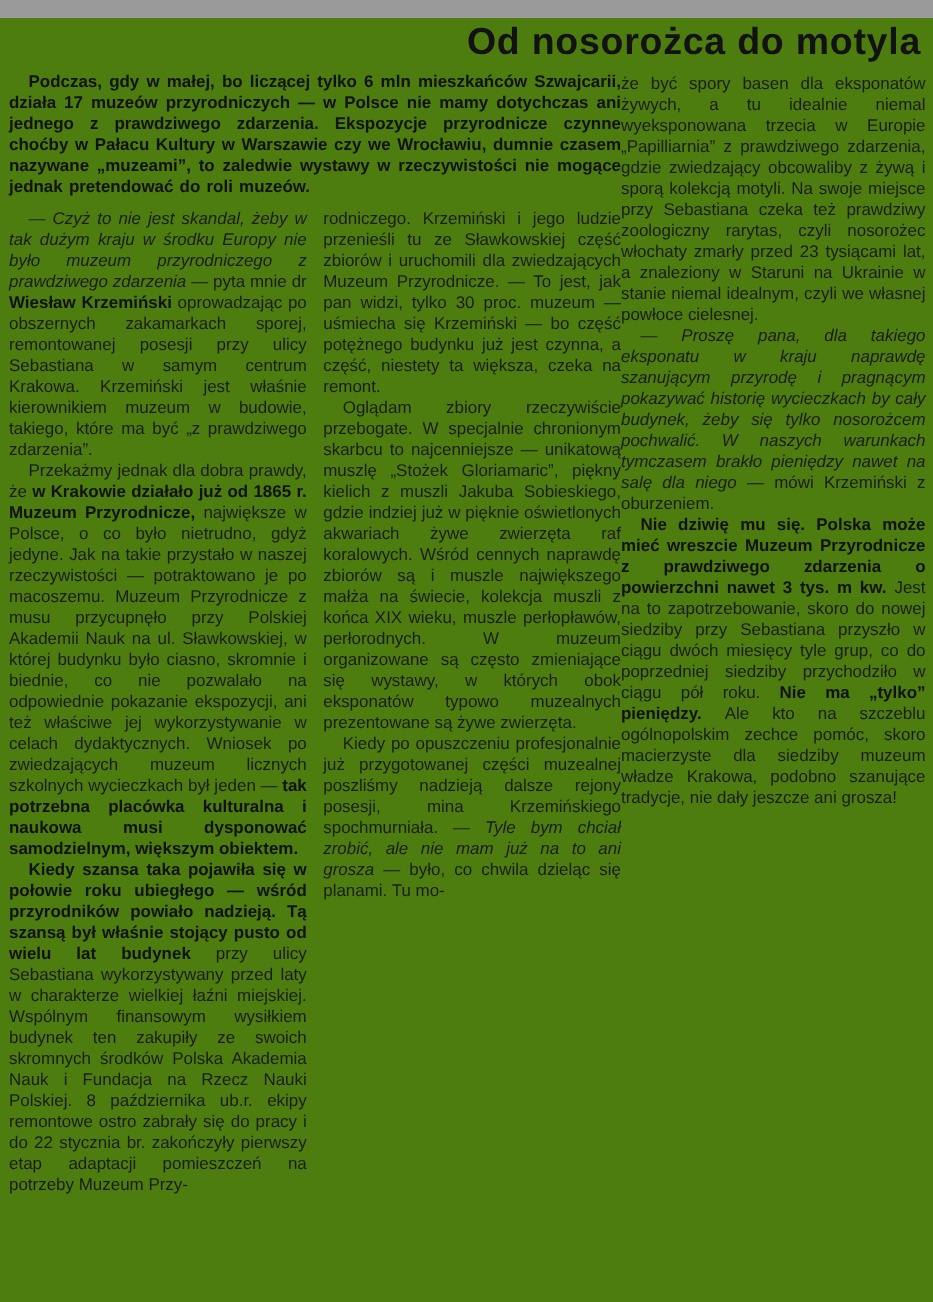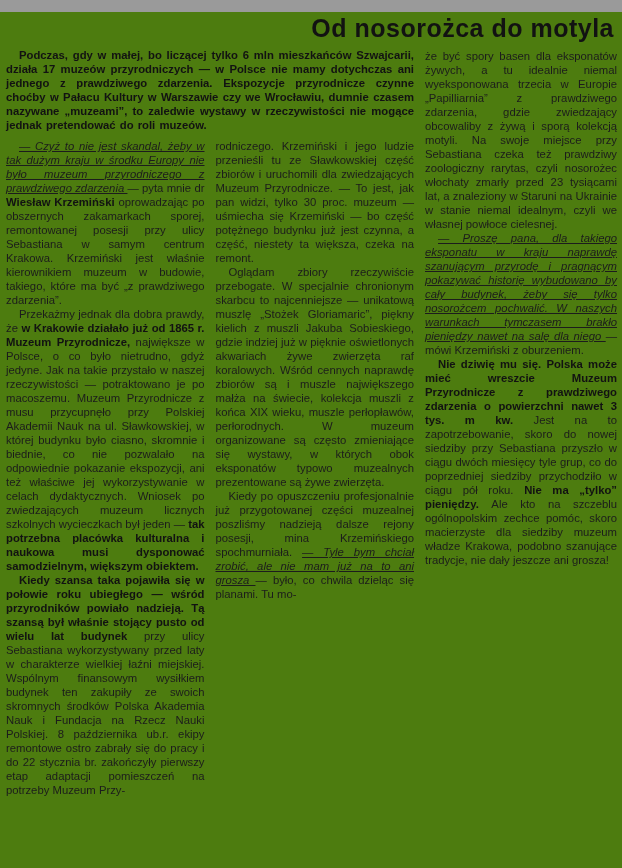--- a/index.html
+++ b/index.html
@@ -24,42 +24,42 @@
   .headline{
     text-align:center;
     font:700 44px/44px "DejaVu Serif", serif;
     letter-spacing:4px;
     word-spacing:26px;
     margin:-1px 0 0 0;
     color:#0e0e0e;
     -webkit-text-stroke:0.8px #0e0e0e;
     white-space:nowrap;
   }
-  .main{display:flex;gap:11px;margin-top:6px;}
+  .main{display:flex;margin-top:6px;}
   .left23{width:408px;flex:0 0 auto;}
   .lead{
     font:700 12px/13.6px "Liberation Sans", sans-serif;
     text-align:justify;
     text-indent:17px;
     color:#141414;
     word-spacing:1px;
   }
   .twocols{display:flex;gap:11px;margin-top:7px;}
   .col{flex:1 1 0;min-width:0;}
   .colright{flex:1 1 0;min-width:0;padding-top:1px;}
   .par{
     margin:0;
     font:400 11.3px/14px "Liberation Sans", sans-serif;
     text-align:justify;
     text-indent:13px;
     color:#1c1c1c;
   }
   .par.noindent{text-indent:0;}
   .par .b{font-weight:700;color:#121212;}
-  .par .i{font-style:italic;text-decoration:underline;}
+  .par .i{font-style:italic;}
   .byline{
     text-align:right;
     font:700 12.5px/16px "Liberation Sans", sans-serif;
     letter-spacing:0.4px;
     margin-top:2px;
     color:#101010;
   }
 </style>
 </head>
 <body>
@@ -86,19 +86,19 @@
             <p class="par noindent"><span>rodniczego. Krzemiński i jego ludzie przenieśli tu ze Sławkowskiej część zbiorów i uruchomili dla zwiedzających Muzeum Przyrodnicze. — To jest, jak pan widzi, tylko 30 proc. muzeum — uśmiecha się Krzemiński — bo część potężnego budynku już jest czynna, a część, niestety ta większa, czeka na remont.</span></p>
             <p class="par"><span>Oglądam zbiory rzeczywiście przebogate. W specjalnie chronionym skarbcu to najcenniejsze — unikatową muszlę „Stożek Gloriamaric”, piękny kielich z muszli Jakuba Sobieskiego, gdzie indziej już w pięknie oświetlonych akwariach żywe zwierzęta raf koralowych. Wśród cennych naprawdę zbiorów są i muszle największego małża na świecie, kolekcja muszli z końca XIX wieku, muszle perłopławów, perłorodnych. W muzeum organizowane są często zmieniające się wystawy, w których obok eksponatów typowo muzealnych prezentowane są żywe zwierzęta.</span></p>
             <p class="par"><span>Kiedy po opuszczeniu profesjonalnie już przygotowanej części muzealnej poszliśmy nadzieją dalsze rejony posesji, mina Krzemińskiego spochmurniała. </span><span class="i">— Tyle bym chciał zrobić, ale nie mam już na to ani grosza </span><span>— było, co chwila dzieląc się planami. Tu mo-</span></p>
           </div>
       </div>
     </div>
 
     <div class="colright">
       <div>
           <p class="par noindent"><span>że być spory basen dla eksponatów żywych, a tu idealnie niemal wyeksponowana trzecia w Europie „Papilliarnia” z prawdziwego zdarzenia, gdzie zwiedzający obcowaliby z żywą i sporą kolekcją motyli. Na swoje miejsce przy Sebastiana czeka też prawdziwy zoologiczny rarytas, czyli nosorożec włochaty zmarły przed 23 tysiącami lat, a znaleziony w Staruni na Ukrainie w stanie niemal idealnym, czyli we własnej powłoce cielesnej.</span></p>
-          <p class="par"><span class="i">— Proszę pana, dla takiego eksponatu w kraju naprawdę szanującym przyrodę i pragnącym pokazywać historię wybudowano by cały budynek, żeby się tylko nosorożcem pochwalić. W naszych warunkach tymczasem brakło pieniędzy nawet na salę dla niego </span><span>— mówi Krzemiński z oburzeniem.</span></p>
+          <p class="par"><span class="i">— Proszę pana, dla takiego eksponatu w kraju naprawdę szanującym przyrodę i pragnącym pokazywać historię wycieczkach by cały budynek, żeby się tylko nosorożcem pochwalić. W naszych warunkach tymczasem brakło pieniędzy nawet na salę dla niego </span><span>— mówi Krzemiński z oburzeniem.</span></p>
           <p class="par"><span class="b">Nie dziwię mu się. Polska może mieć wreszcie Muzeum Przyrodnicze z prawdziwego zdarzenia o powierzchni nawet 3 tys. m kw. </span><span>Jest na to zapotrzebowanie, skoro do nowej siedziby przy Sebastiana przyszło w ciągu dwóch miesięcy tyle grup, co do poprzedniej siedziby przychodziło w ciągu pół roku. </span><span class="b">Nie ma „tylko” pieniędzy. </span><span>Ale kto na szczeblu ogólnopolskim zechce pomóc, skoro macierzyste dla siedziby muzeum władze Krakowa, podobno szanujące tradycje, nie dały jeszcze ani grosza!</span></p>
         </div>
     </div>
 
   </div>
 </div>
 
 </body></html>

